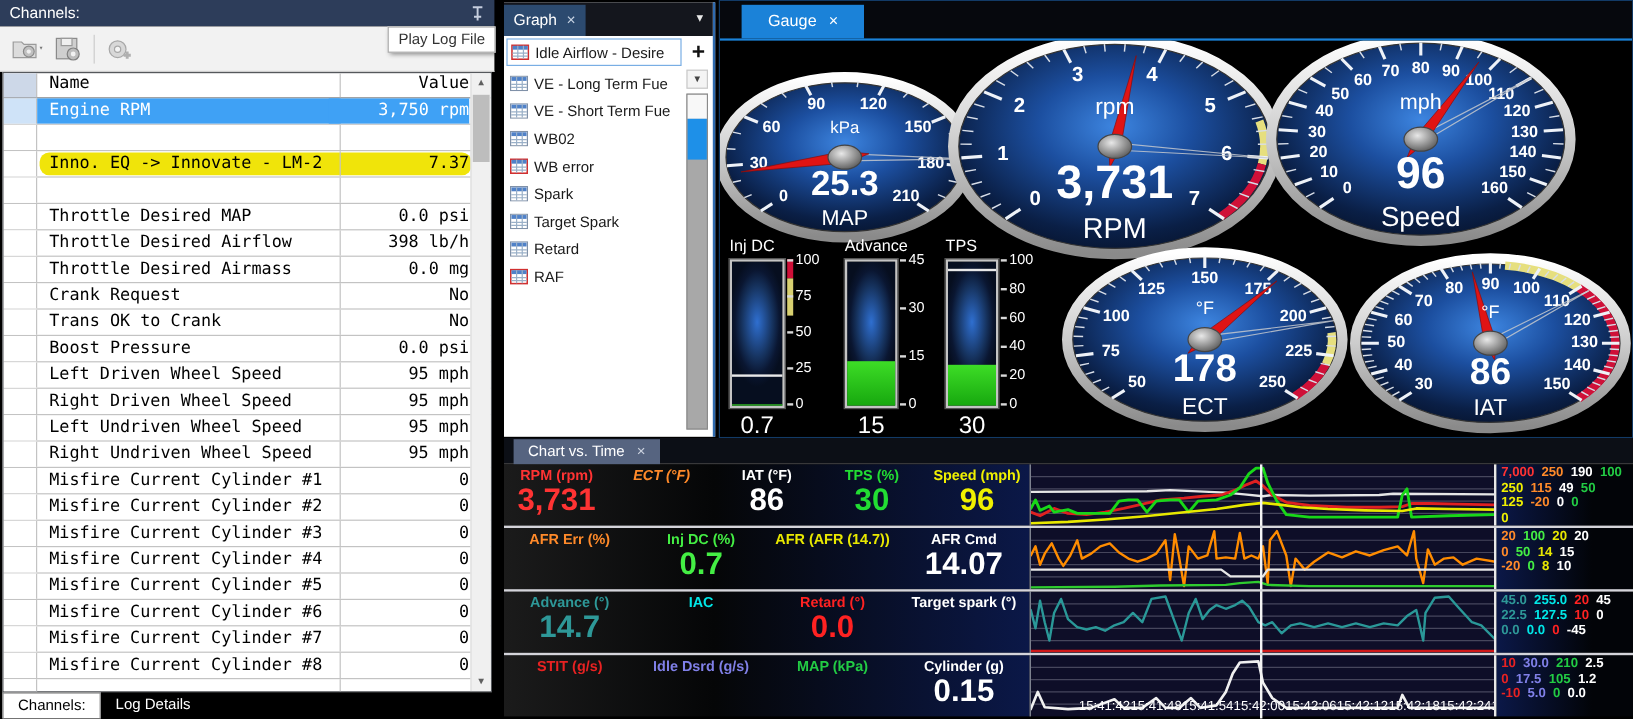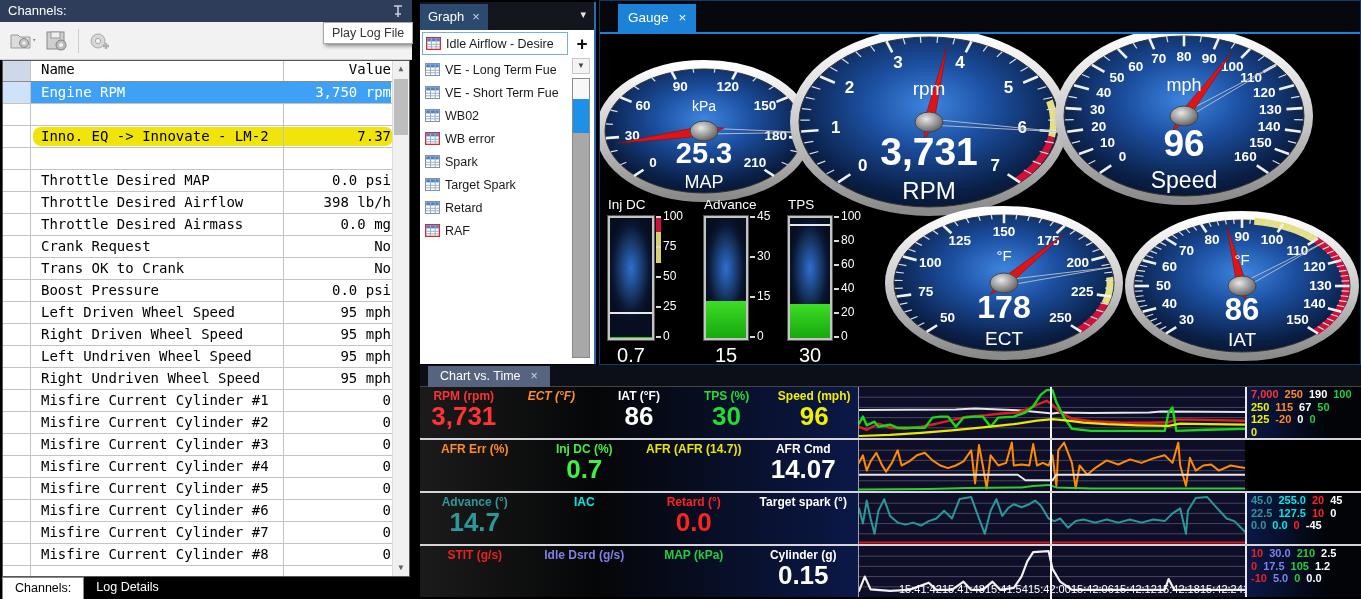--- a/index.html
+++ b/index.html
@@ -55,21 +55,21 @@
   #graph-scroll{position:absolute;right:4px;top:76px;width:18px;bottom:6px;background:#a8a8a8;border:1px solid #8a8a8a;box-sizing:border-box;}
   #graph-scroll .white{position:absolute;left:0;right:0;top:0;height:20px;background:#f8f8f8;}
   #graph-scroll .thumb{position:absolute;left:0;right:0;top:20px;height:34px;background:#1e90e8;}
   #graph-list{position:absolute;left:2px;top:56px;right:26px;bottom:2px;overflow:hidden;}
   .g-item{height:23px;display:flex;align-items:center;gap:5px;padding-left:3px;font-size:12.5px;color:#1a1a1a;white-space:nowrap;}
 
   
   #gaugep{left:599px;top:0;width:762px;height:365px;background:#000;border:1px solid #123a66;box-sizing:border-box;}
   #gauge-head{position:absolute;left:0;top:0;right:0;height:31px;background:#06080d;}
   .ga-tab{position:absolute;left:18px;top:3px;height:28px;background:#1b82d8;color:#fff;font-size:13.5px;
-          line-height:28px;padding:0 10px;}
+          line-height:28px;padding:0 22px;}
   .ga-tab .x{color:#fff;margin-left:10px;}
   #gauge-line{position:absolute;left:0;right:0;top:31px;height:2px;background:#1b82d8;}
   #gauge-content{position:absolute;left:0;top:33px;right:0;bottom:0;background:#000;}
   .bar-label{position:absolute;color:#fff;font-size:13.5px;}
   .bar-frame{position:absolute;border:2px solid #c4c4c4;outline:1px solid #555;box-sizing:border-box;
              background:radial-gradient(55% 45% at 50% 42%, #2f6fd0 0%, #16335f 55%, #0a1631 80%, #060e1f 100%);}
   .bar-fill{position:absolute;left:0;right:0;bottom:0;background:linear-gradient(180deg,#3ddd26,#17a80f);}
   .bar-marker{position:absolute;left:0;right:0;height:2px;background:#e8e8e8;}
   .bar-zone{position:absolute;width:5px;}
   .bar-tick{position:absolute;color:#fff;font-size:12px;}
@@ -767,21 +767,21 @@
             <line x1="0" y1="20.400000000000002" x2="387" y2="20.400000000000002" stroke="#46465c" stroke-width="1"></line>
             <line x1="0" y1="30.599999999999998" x2="387" y2="30.599999999999998" stroke="#46465c" stroke-width="1"></line>
             <line x1="0" y1="40.800000000000004" x2="387" y2="40.800000000000004" stroke="#46465c" stroke-width="1"></line>
             <polyline points="0.0,22.9 96.8,22.4 116.1,21.4 162.5,23.5 178.0,25.0 193.5,26.5 201.2,25.5 232.2,26.0 290.3,25.5 301.9,24.5 387.0,25.0" fill="none" stroke="#e6e6e6" stroke-width="2" stroke-linejoin="round" stroke-linecap="round"></polyline>
             <polyline points="0.0,39.8 7.7,42.8 19.4,36.7 31.0,40.8 46.4,41.8 61.9,39.8 77.4,36.7 92.9,33.1 108.4,29.6 127.7,28.1 143.2,26.5 158.7,25.5 170.3,21.4 180.0,16.8 187.7,13.8 193.5,17.8 201.2,25.5 212.9,31.6 232.2,34.2 263.2,35.7 290.3,35.7 309.6,35.2 317.3,32.6 332.8,32.6 356.0,33.1 387.0,33.7" fill="none" stroke="#e02020" stroke-width="2.4" stroke-linejoin="round" stroke-linecap="round"></polyline>
             <polyline points="0.0,36.7 3.9,29.6 7.7,38.3 15.5,34.7 19.4,39.8 31.0,37.7 38.7,40.8 65.8,40.8 73.5,30.6 81.3,29.6 89.0,29.6 96.8,39.8 104.5,30.6 116.1,29.6 123.8,29.6 131.6,39.8 139.3,30.6 154.8,29.6 166.4,25.5 174.2,19.4 181.9,7.6 187.7,3.1 193.5,3.1 197.4,15.3 205.1,30.6 212.9,41.8 232.2,43.9 270.9,43.9 305.7,43.9 309.6,25.5 313.5,20.4 317.3,43.9 348.3,42.8 387.0,41.8" fill="none" stroke="#18d818" stroke-width="2.4" stroke-linejoin="round" stroke-linecap="round"></polyline>
             <polyline points="0.0,49.0 31.0,47.9 61.9,45.9 92.9,43.4 123.8,40.3 154.8,37.2 178.0,33.7 193.5,32.1 209.0,33.7 224.5,35.7 247.7,37.2 278.6,38.3 309.6,38.8 321.2,36.7 348.3,37.2 387.0,37.7" fill="none" stroke="#e8e800" stroke-width="2.2" stroke-linejoin="round" stroke-linecap="round"></polyline>
           </svg></div>
         <div class="axis-col" style="top: 0px;">
           <div class="axis-line"><span style="color: rgb(255, 51, 51);">7,000</span><span style="color: rgb(255, 138, 42);">250</span><span style="color: rgb(255, 255, 255);">190</span><span style="color: rgb(34, 204, 68);">100</span></div>
-          <div class="axis-line"><span style="color: rgb(240, 240, 0);">250</span><span style="color: rgb(255, 138, 42);">115</span><span style="color: rgb(255, 255, 255);">67</span><span style="color: rgb(34, 204, 68);">50</span></div>
+          <div class="axis-line"><span style="color: rgb(240, 240, 0);">250</span><span style="color: rgb(255, 138, 42);">115</span><span style="color: rgb(255, 255, 255);">49</span><span style="color: rgb(34, 204, 68);">50</span></div>
           <div class="axis-line"><span style="color: rgb(240, 240, 0);">125</span><span style="color: rgb(255, 138, 42);">-20</span><span style="color: rgb(255, 255, 255);">0</span><span style="color: rgb(34, 204, 68);">0</span></div>
           <div class="axis-line"><span style="color: rgb(240, 240, 0);">0</span></div>
         </div>
         <div class="leg-row" style="top: 53px;">
           <div class="leg-cell">
             <div class="leg-label" style="color: rgb(255, 138, 42);">AFR Err (%)</div>
             <div class="leg-value" style="color: rgb(255, 138, 42); margin-top: 38px;">-47.6</div>
           </div>
           <div class="leg-cell">
             <div class="leg-label" style="color: rgb(68, 238, 68);">Inj DC (%)</div>
@@ -798,20 +798,25 @@
         </div>
         <div class="plot-col" style="top: 53px;"><svg width="387" height="51" viewBox="0 0 387 51">
             <line x1="0" y1="10.200000000000001" x2="387" y2="10.200000000000001" stroke="#46465c" stroke-width="1"></line>
             <line x1="0" y1="20.400000000000002" x2="387" y2="20.400000000000002" stroke="#46465c" stroke-width="1"></line>
             <line x1="0" y1="30.599999999999998" x2="387" y2="30.599999999999998" stroke="#46465c" stroke-width="1"></line>
             <line x1="0" y1="40.800000000000004" x2="387" y2="40.800000000000004" stroke="#46465c" stroke-width="1"></line>
             <polyline points="0.0,22.9 3.9,15.3 7.7,30.6 11.6,21.4 17.4,12.8 23.2,25.5 27.1,31.6 32.9,22.9 38.7,10.2 42.6,25.5 50.3,21.4 58.0,15.3 65.8,12.8 73.5,20.4 81.3,25.5 89.0,28.1 96.8,25.5 104.5,21.4 112.2,10.2 116.1,43.4 120.0,5.1 123.8,25.5 127.7,48.4 131.6,15.3 139.3,25.5 147.1,22.9 152.9,2.6 154.8,25.5 162.5,24.5 170.3,25.5 174.2,4.1 178.0,25.5 183.8,22.9 189.6,25.5 193.5,15.3 197.4,45.9 199.3,10.2 205.1,2.6 212.9,22.9 216.7,48.4 220.6,25.5 228.3,34.7 236.1,28.1 247.7,20.4 259.3,24.5 270.9,19.4 282.5,22.9 294.1,18.4 305.7,15.3 313.5,22.9 319.3,2.6 321.2,25.5 327.0,45.9 330.9,17.8 336.7,30.6 344.4,25.5 352.2,24.5 359.9,30.6 371.5,25.5 387.0,28.1" fill="none" stroke="#ff8c00" stroke-width="2" stroke-linejoin="round" stroke-linecap="round"></polyline>
             <polyline points="0.0,34.7 158.7,34.7 166.4,40.3 193.5,40.3 197.4,34.7 387.0,34.7" fill="none" stroke="#e6e6e6" stroke-width="2" stroke-linejoin="round" stroke-linecap="round"></polyline>
             <polyline points="0.0,49.5 69.7,49.0 108.4,47.9 162.5,47.4 174.2,45.9 189.6,44.9 197.4,47.4 232.2,48.4 387.0,48.4" fill="none" stroke="#2fcc2f" stroke-width="2" stroke-linejoin="round" stroke-linecap="round"></polyline>
           </svg></div>
+        <div class="axis-col" style="top: 53px;">
+          <div class="axis-line"><span style="color: rgb(255, 138, 42);">20</span><span style="color: rgb(68, 238, 68);">100</span><span style="color: rgb(232, 232, 0);">20</span><span style="color: rgb(255, 255, 255);">20</span></div>
+          <div class="axis-line"><span style="color: rgb(255, 138, 42);">0</span><span style="color: rgb(68, 238, 68);">50</span><span style="color: rgb(232, 232, 0);">14</span><span style="color: rgb(255, 255, 255);">15</span></div>
+          <div class="axis-line"><span style="color: rgb(255, 138, 42);">-20</span><span style="color: rgb(68, 238, 68);">0</span><span style="color: rgb(232, 232, 0);">8</span><span style="color: rgb(255, 255, 255);">10</span></div>
+        </div>
         <div class="leg-row" style="top: 106px;">
           <div class="leg-cell">
             <div class="leg-label" style="color: rgb(46, 152, 152);">Advance (°)</div>
             <div class="leg-value" style="color: rgb(46, 152, 152);">14.7</div>
           </div>
           <div class="leg-cell">
             <div class="leg-label" style="color: rgb(0, 232, 232);">IAC</div>
             <div class="leg-value" style="color: rgb(0, 232, 232);"></div>
           </div>
           <div class="leg-cell">

